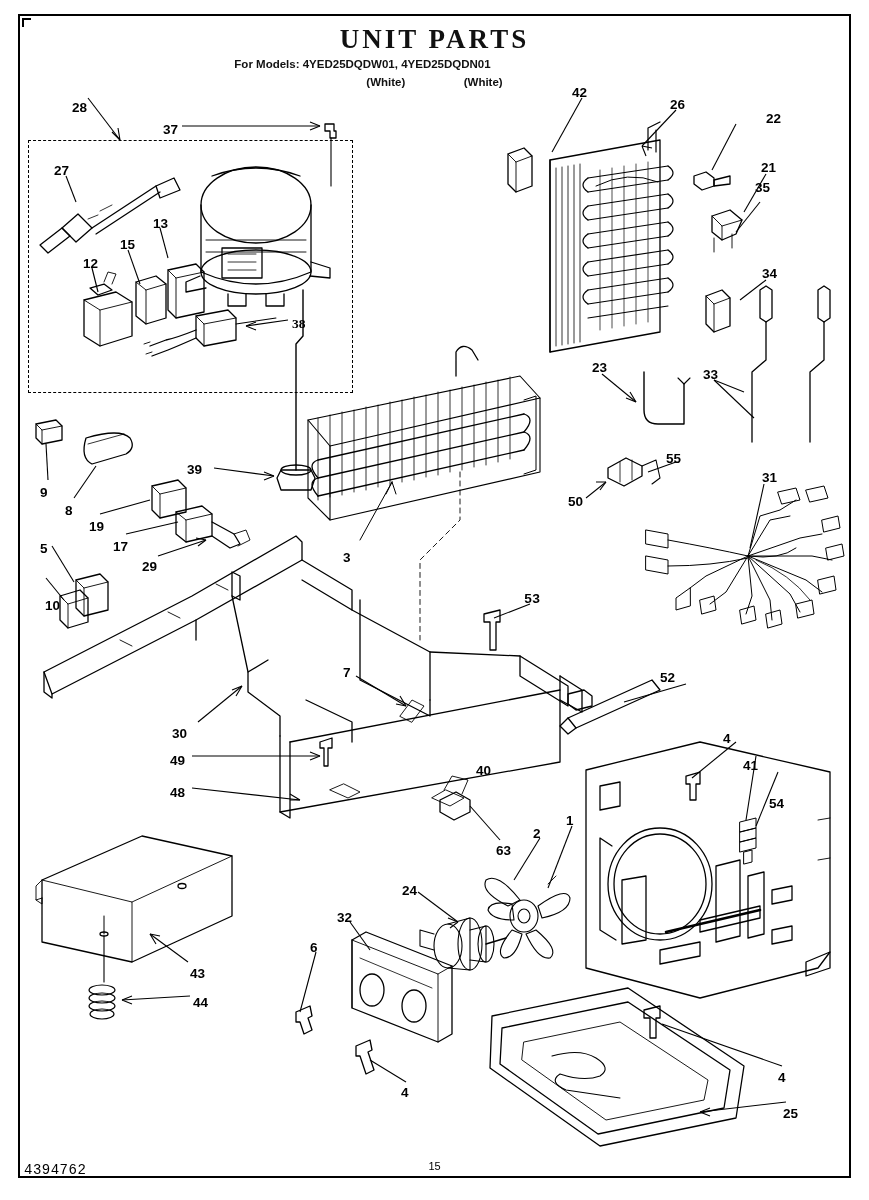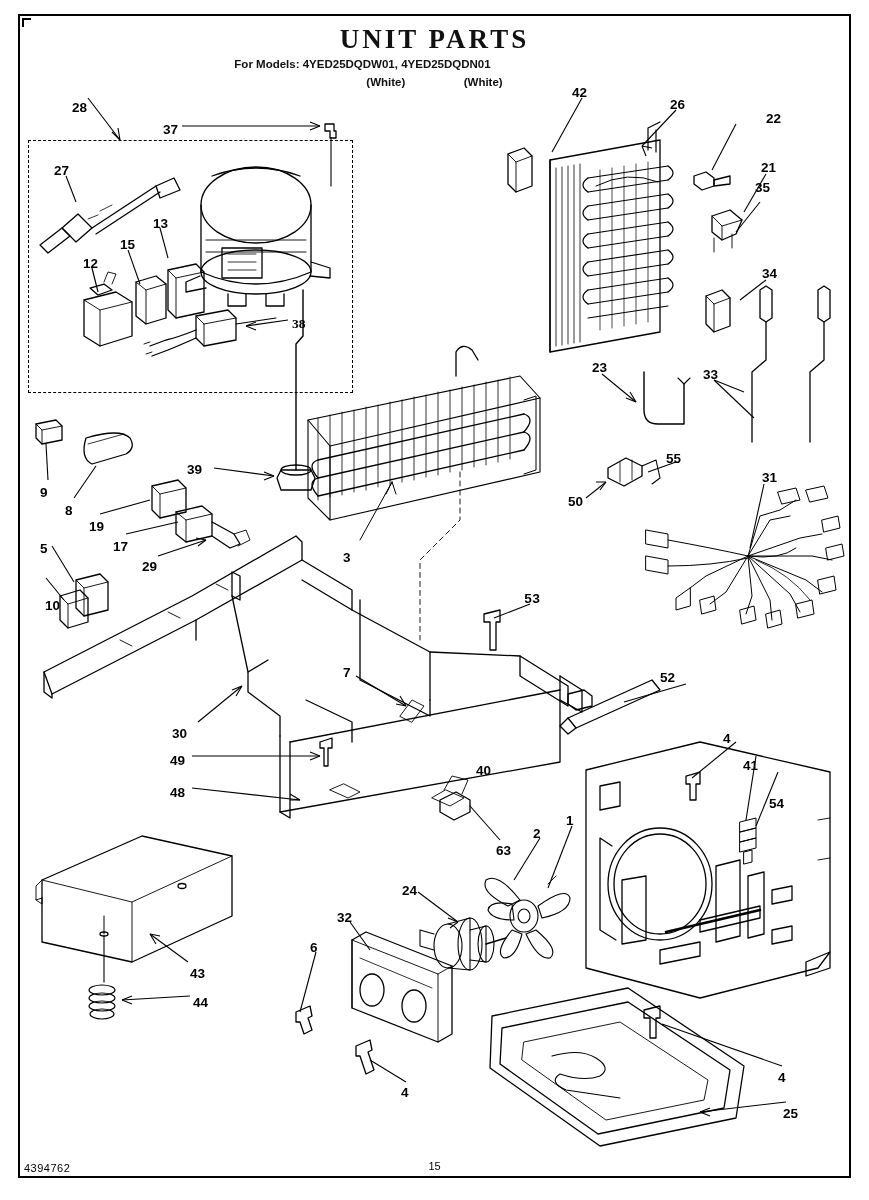--- a/index.html
+++ b/index.html
@@ -66,22 +66,22 @@
     font-family: "Liberation Sans", sans-serif;
     font-weight: bold;
     font-size: 11.5px;
     color: #111;
   }
   .subtitle2 span.gapL { display:inline-block; width: 52px; }
   .footer-left {
     position: absolute;
     left: 24px;
     top: 1162px;
-    font-family: Liberation Sans, sans-serif;
-    font-size: 11px;
+    font-family: Liberation Mono, monospace;
+    font-size: 14px;
     letter-spacing: 0.5px;
   }
   .footer-center {
     position: absolute;
     left: 0;
     top: 1160px;
     width: 869px;
     text-align: center;
     font-family: "Liberation Sans", sans-serif;
     font-size: 11px;

